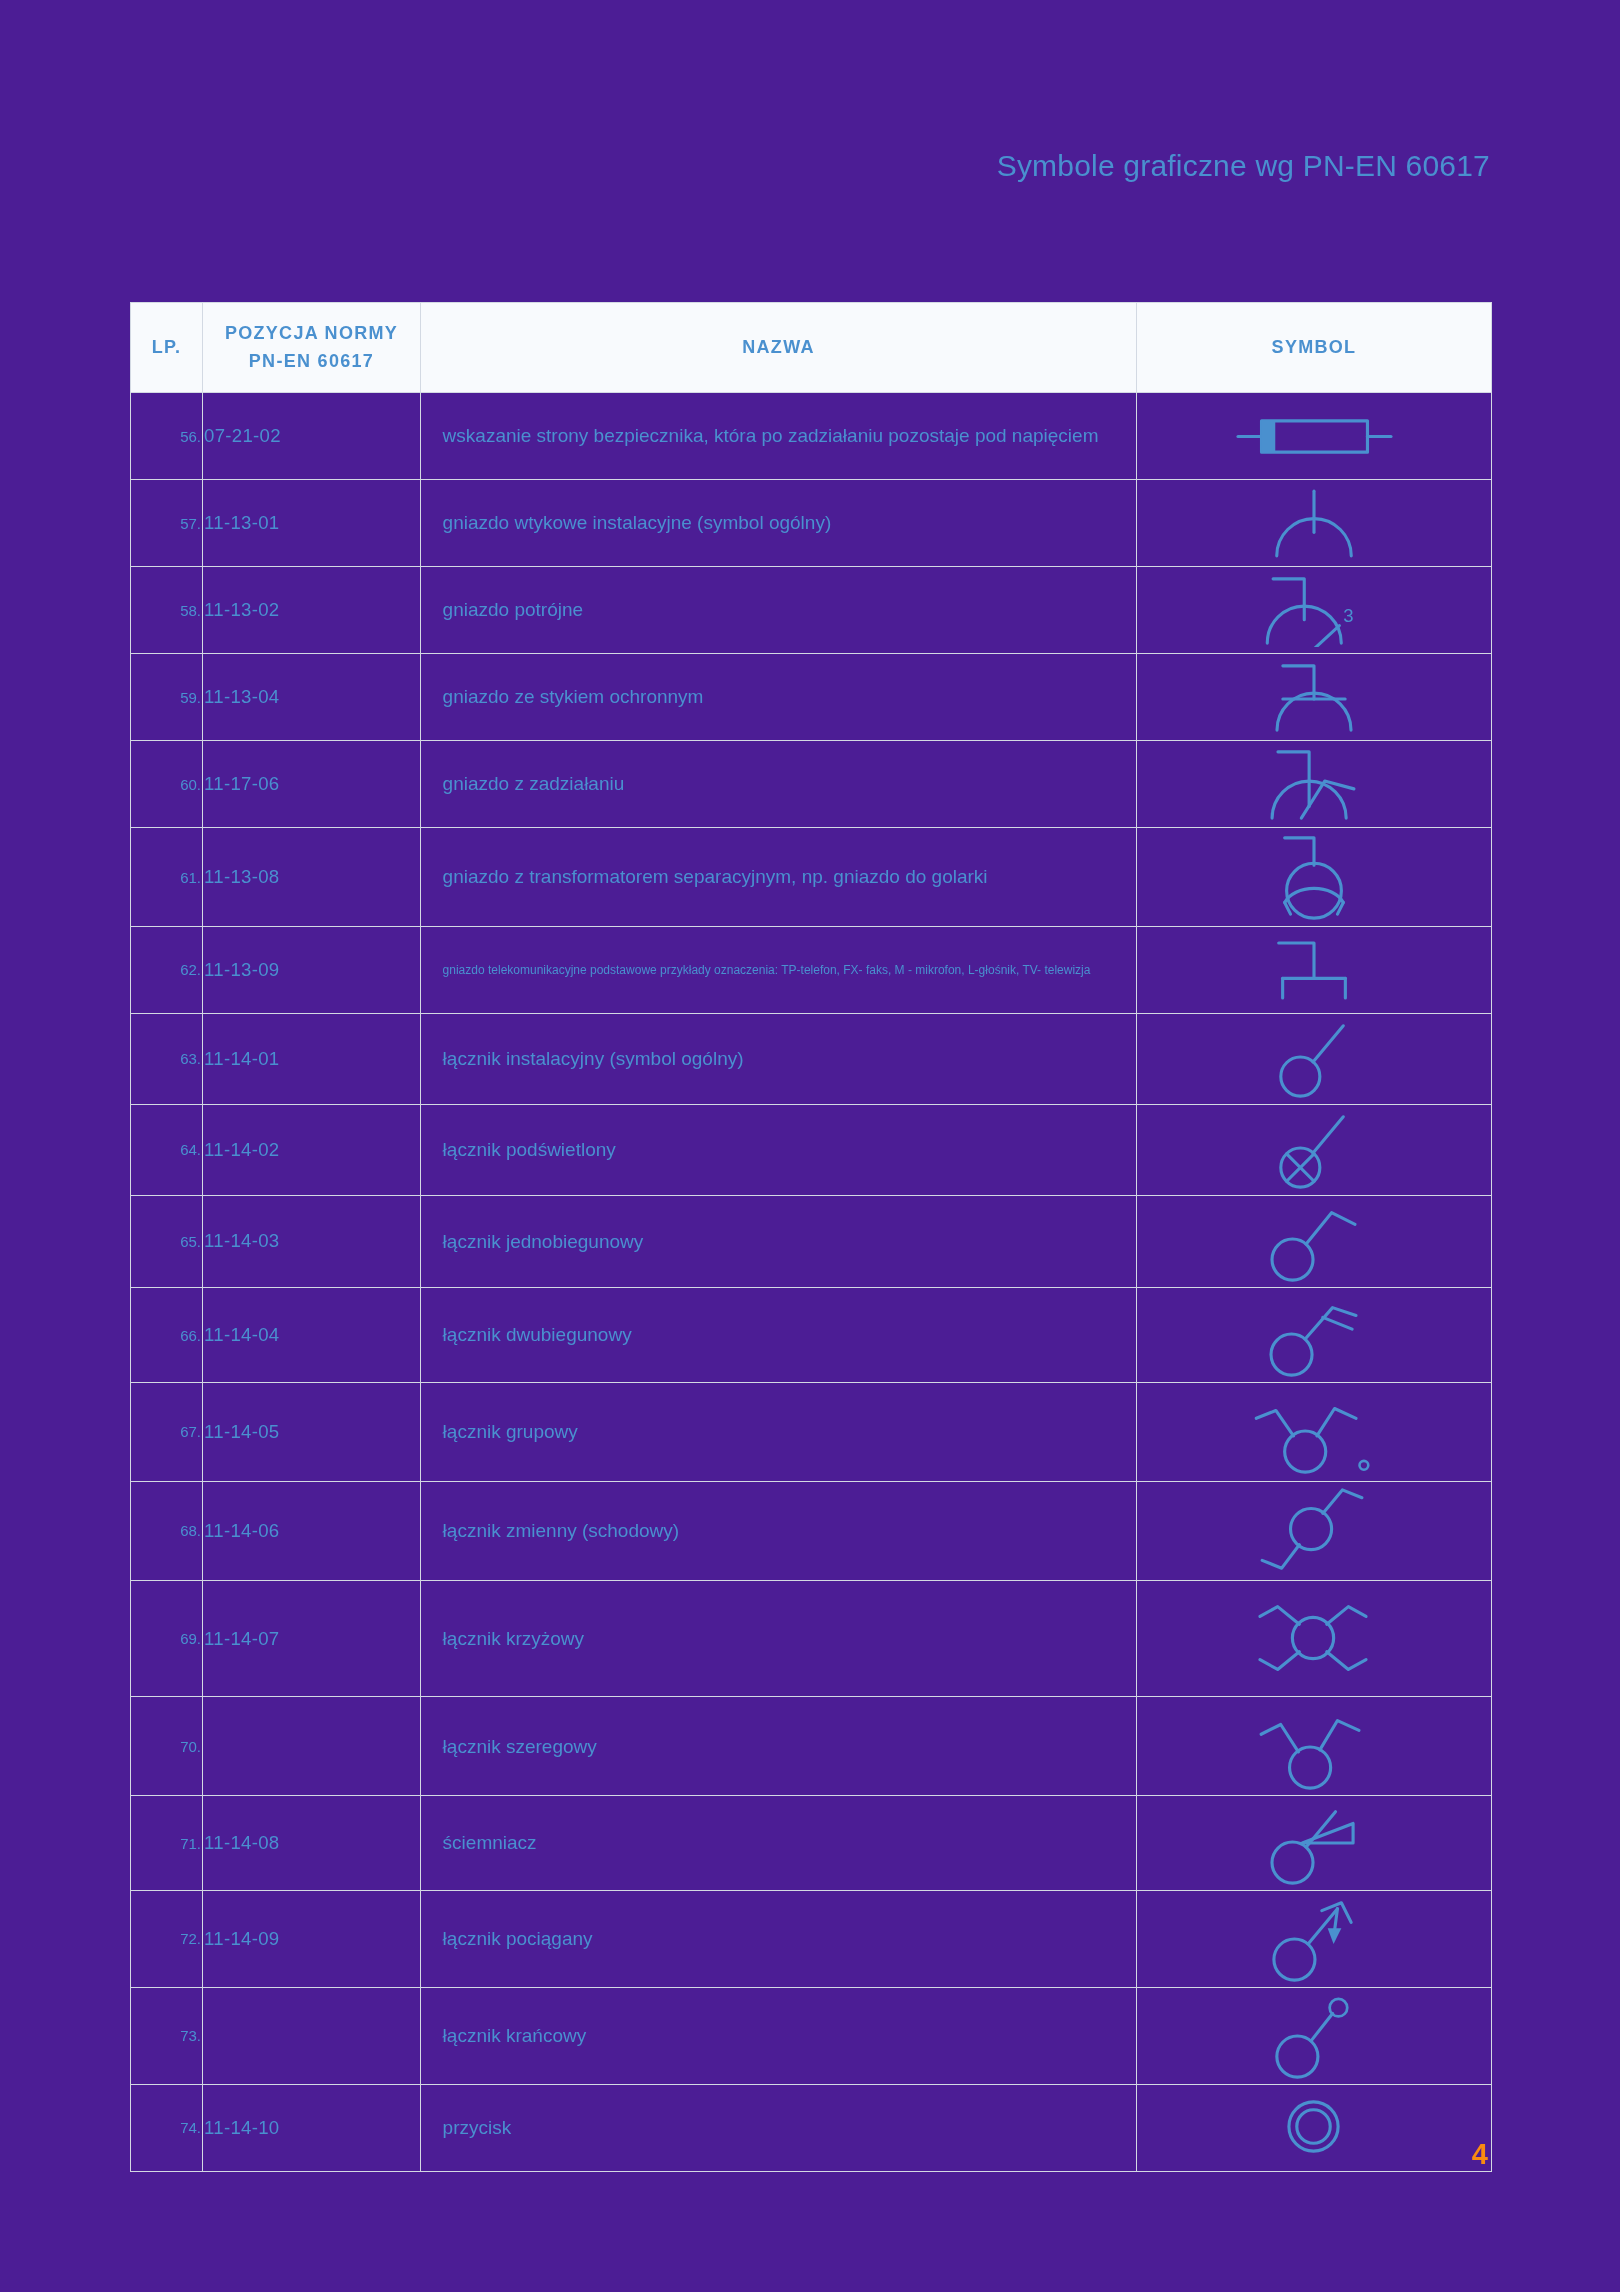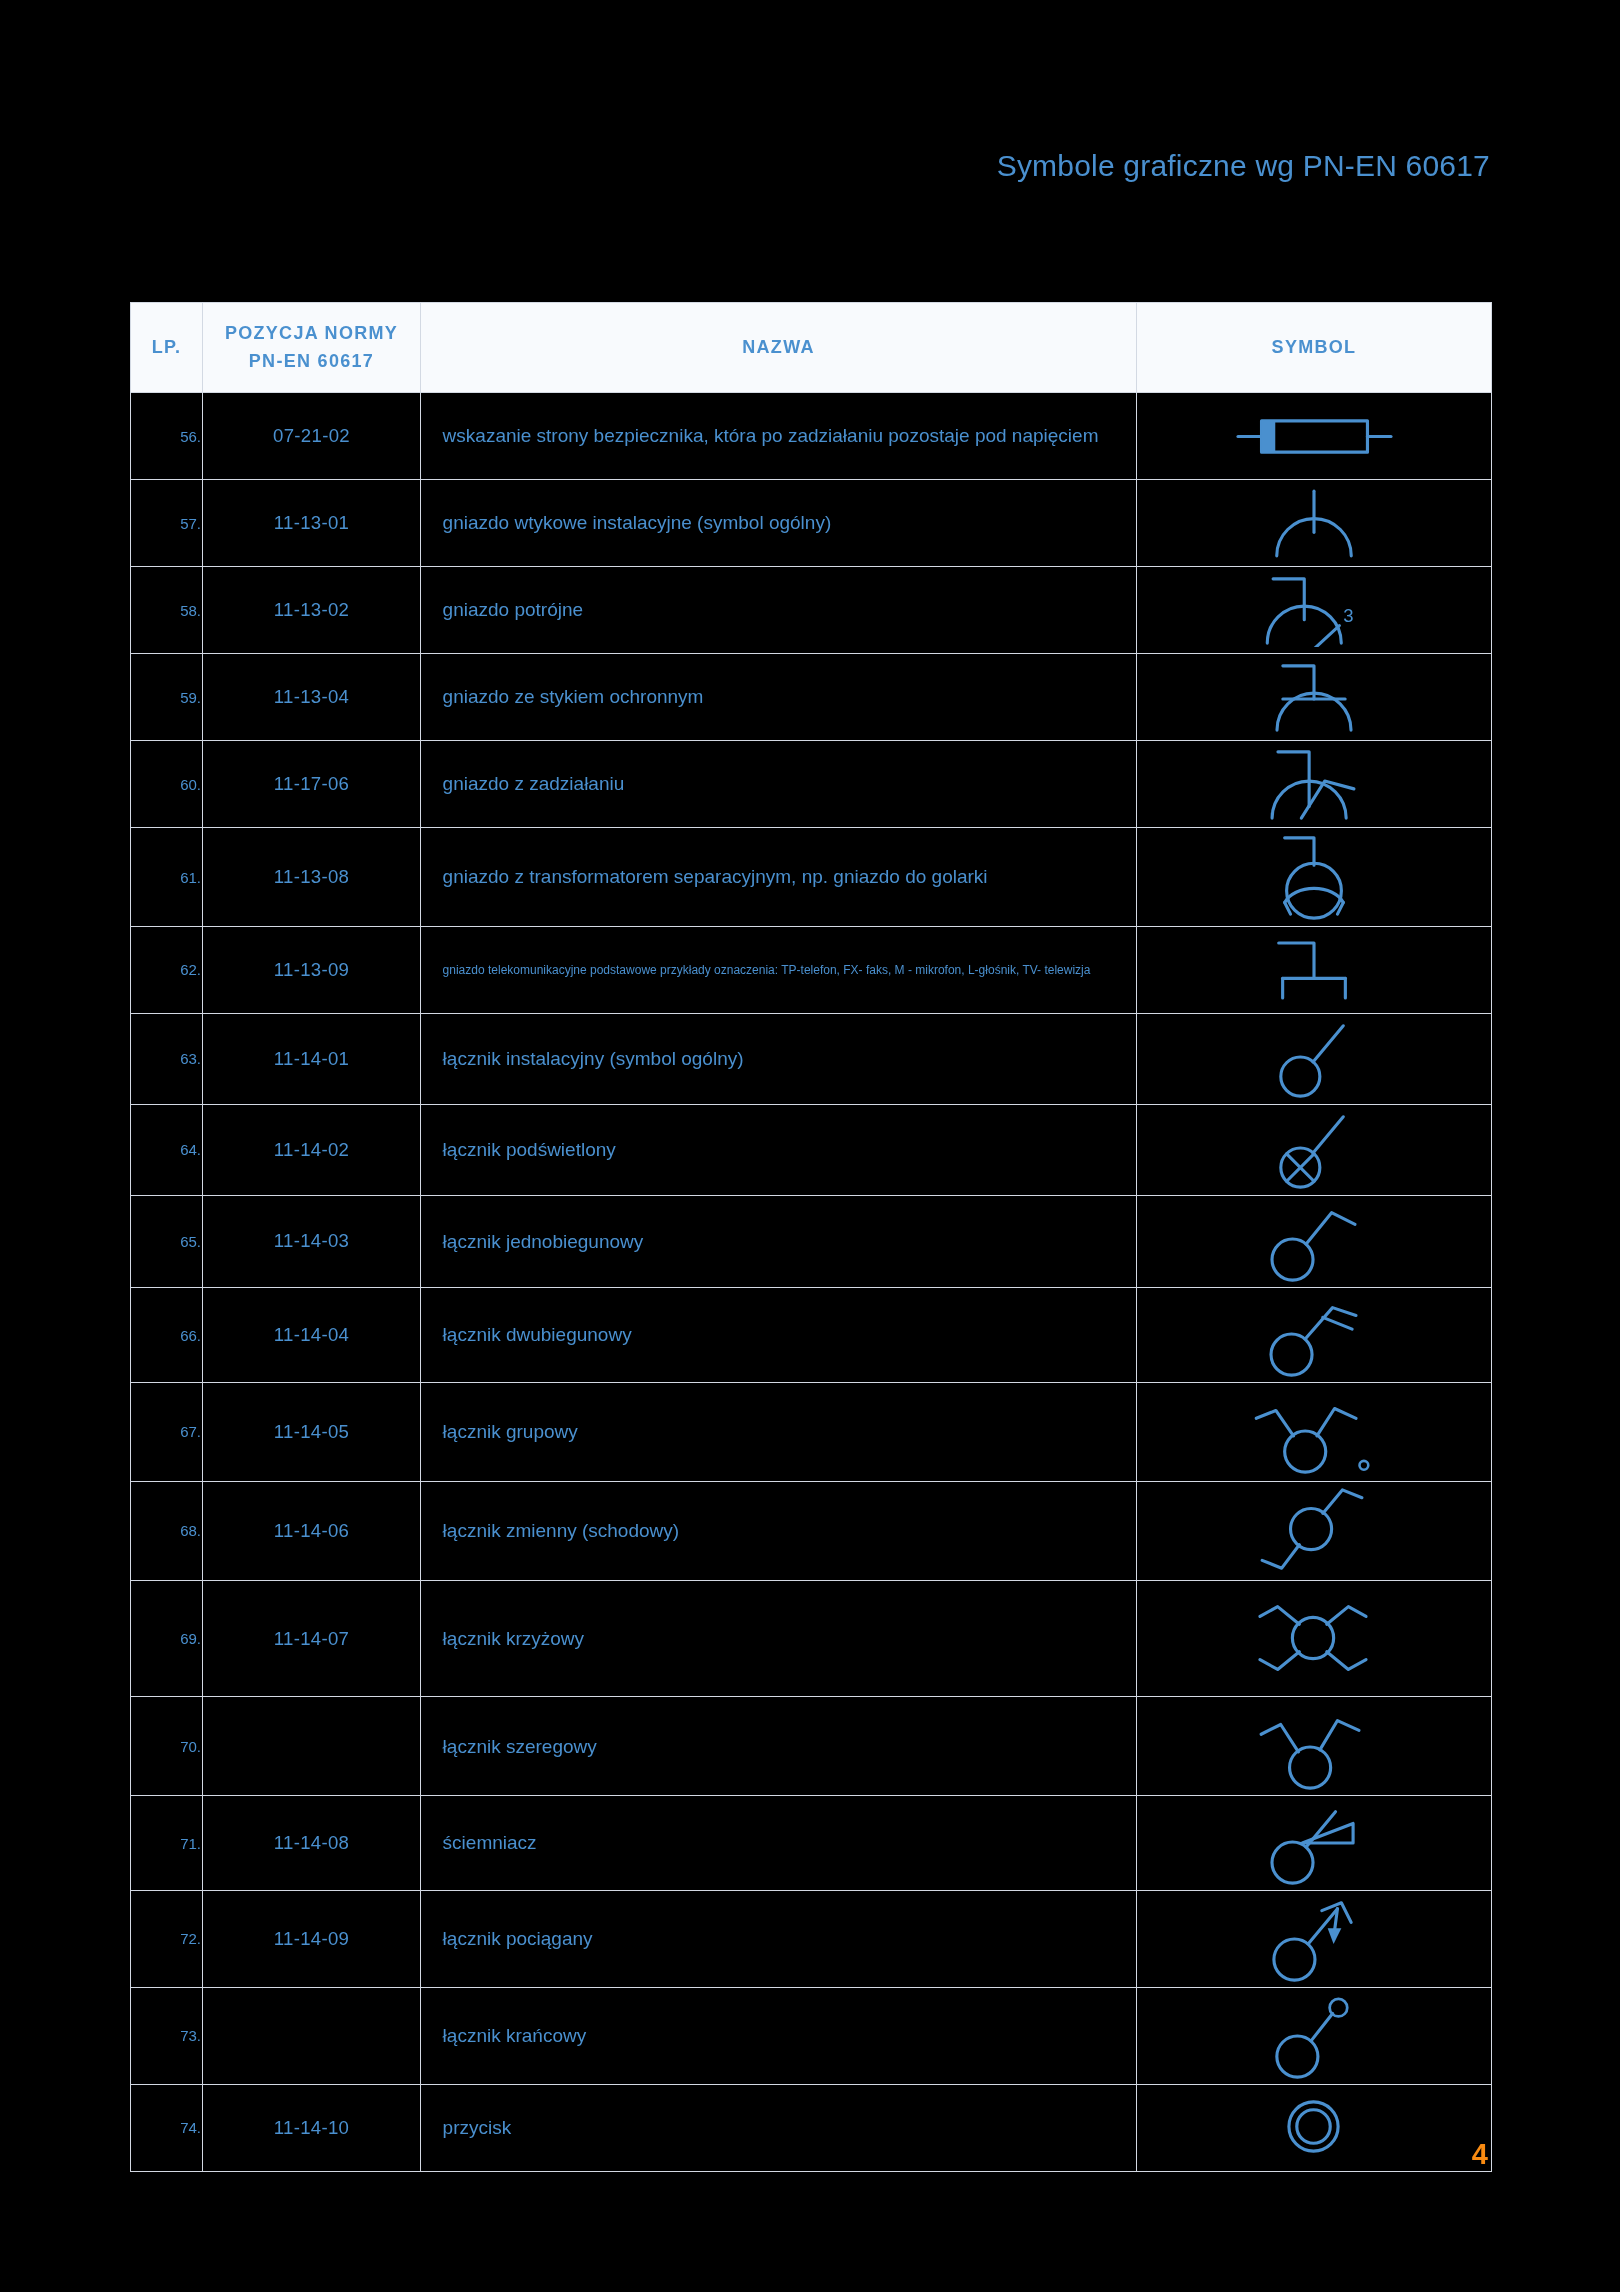--- a/index.html
+++ b/index.html
@@ -10,21 +10,21 @@
   body {
     width: 1620px;
     height: 2293px;
     font-family: "Liberation Sans", sans-serif;
     position: relative;
     overflow: hidden;
   }
   .page {
     position: absolute;
     inset: 0;
-    background: #000000;
+    background: #4c1d95;
   }
 
   
   .doc-title {
     position: absolute;
     top: 149px;
     right: 130px;
     font-size: 30px;
     font-weight: 400;
     color: #4a90cf;
@@ -69,21 +69,21 @@
     color: #4a90cf;
     font-size: 19px;
     height: 87px;
     box-sizing: border-box;
   }
   td.cell-lp {
     text-align: right;
     font-size: 15px;
   }
   td.cell-code {
-    text-align: center;
+    text-align: left;
     font-size: 18.6px;
     letter-spacing: 0.3px;
   }
   td.cell-name {
     padding: 7.8px 0 7.8px 21.6px;
     line-height: 1.45;
     font-size: 19px;
   }
   td.cell-name.small {
     font-size: 12px;

